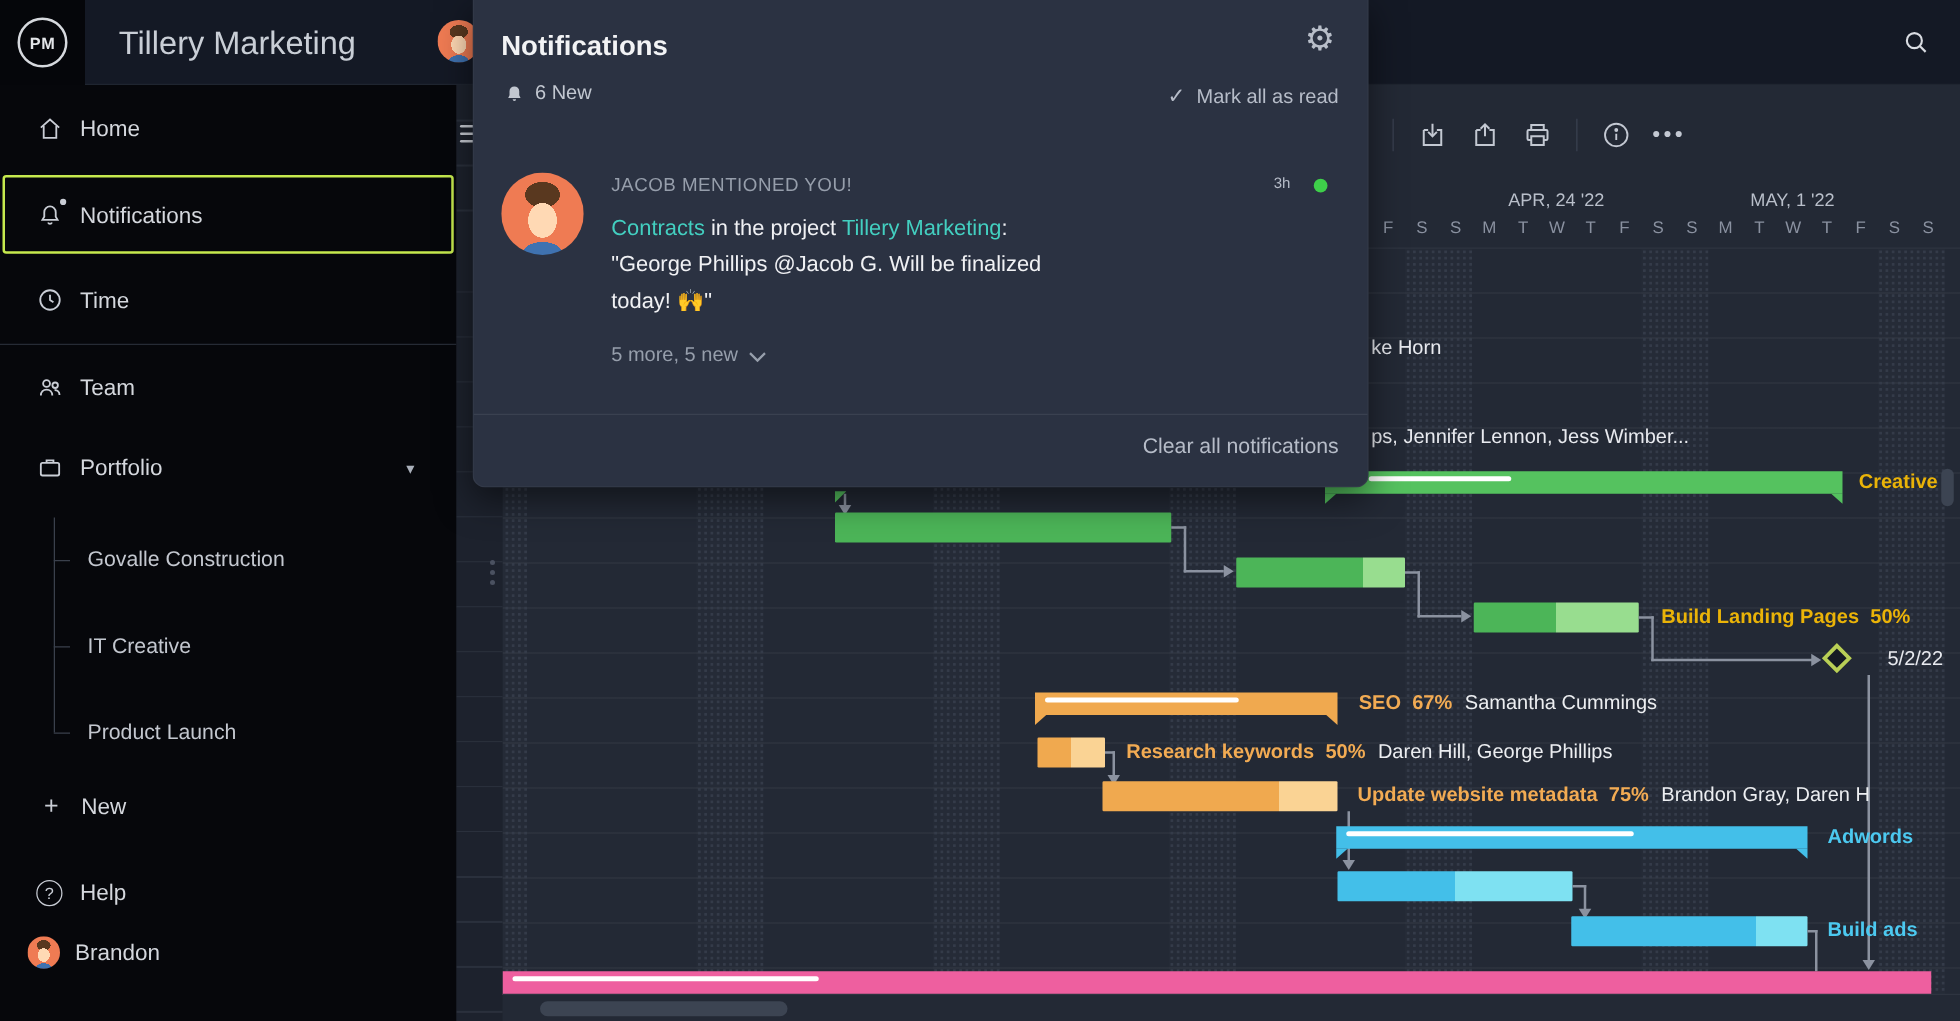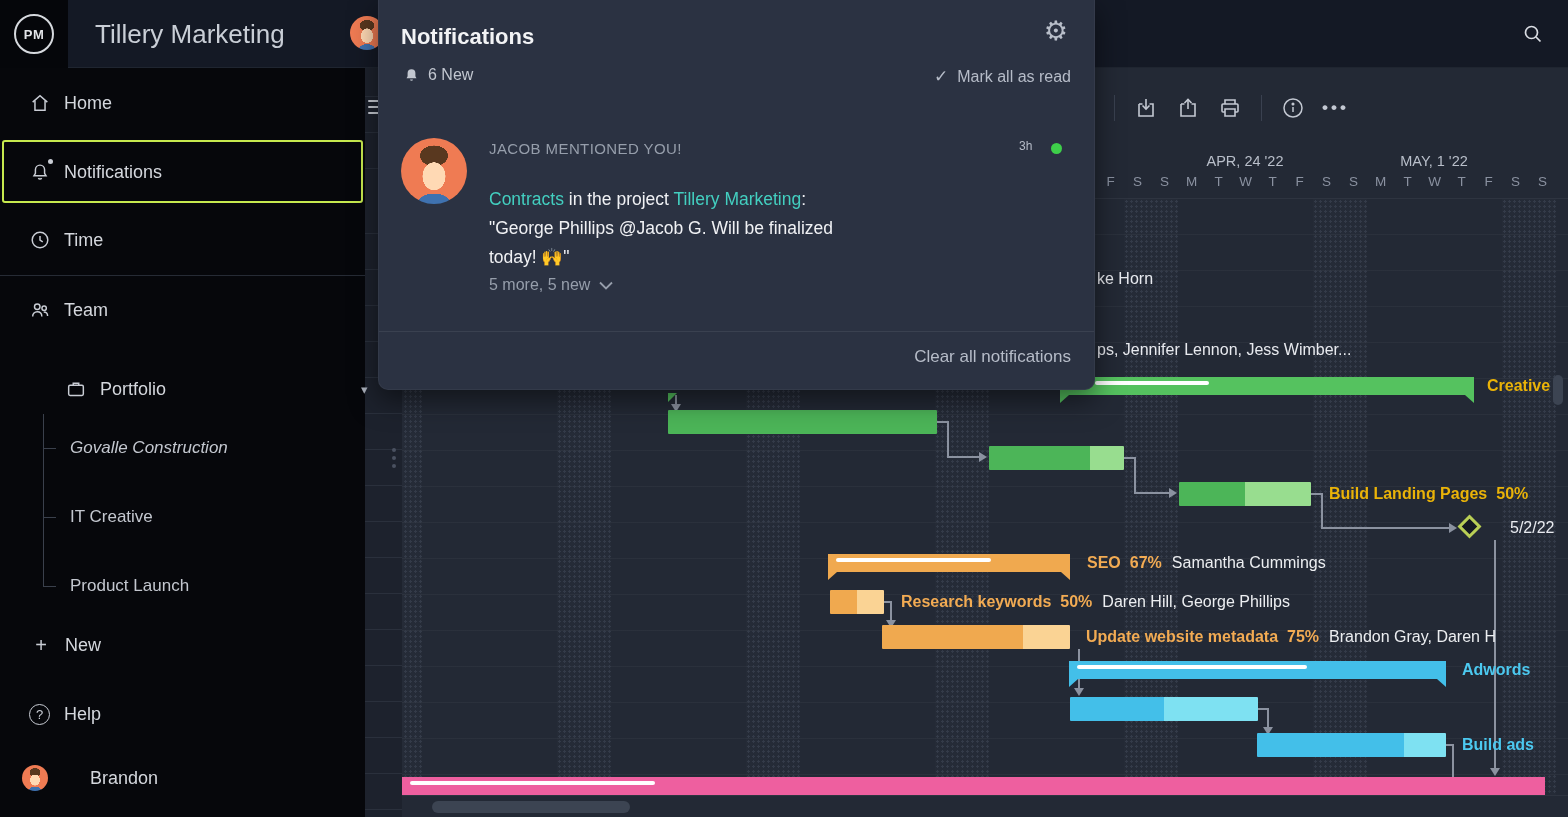--- a/index.html
+++ b/index.html
@@ -97,21 +97,21 @@
   #new-row svg { margin-right:8px;}
   #mark-read { position:absolute; right:23px; top:66px; color:#b6bcc8; font-size:16px; cursor:pointer;}
   #mark-read .chk { margin-right:9px; font-size:17px;}
   #notif-avatar { left:22px; top:138px; width:66px; height:66px;
     background: radial-gradient(ellipse 26px 15px at 50% 98%, #3f72b0 60%, transparent 61%),
                 radial-gradient(ellipse 19px 23px at 50% 58%, #ffd9b4 60%, transparent 61%),
                 radial-gradient(ellipse 23px 17px at 50% 27%, #59381f 60%, transparent 61%), #ef7b53;}
   #notif-head { position:absolute; left:110px; top:140px; font-size:15px; color:#969eab; letter-spacing:.4px;}
   #notif-time { position:absolute; left:640px; top:139px; font-size:12px; color:#b6bcc8;}
   #unread-dot { position:absolute; left:672px; top:143px; width:11px; height:11px; border-radius:50%; background:#3ecf4a;}
-  .ntext { position:absolute; left:110px; font-size:17.5px; color:#f0f1f4;margin-top:17px;}
+  .ntext { position:absolute; left:110px; font-size:17.5px; color:#f0f1f4;}
   .tlink { color:#43cfc0; cursor:pointer;}
   #more-row { position:absolute; left:110px; top:276px; font-size:16px; color:#969eab; cursor:pointer; display:flex; align-items:center;}
   #more-row svg { margin-left:9px;}
   #panel-footer { position:absolute; left:0; top:331px; width:100%; height:59px; border-top:1px solid #3a4150;}
   #clear-all { position:absolute; right:23px; top:15px; font-size:17px; color:#b6bcc8; cursor:pointer;}
 </style>
 </head>
 <body>
 
 <div id="topbar">
@@ -163,52 +163,52 @@
     <span class="ic">
         <svg width="22" height="22" viewBox="0 0 24 24" fill="none" stroke="currentColor" stroke-width="1.6">
           <circle cx="9" cy="8.5" r="3"></circle>
           <path d="M4 19c0-3.2 2.2-5.2 5-5.2s5 2 5 5.2"></path>
           <circle cx="16.5" cy="10" r="2.4"></circle>
           <path d="M16 14.2c2.6 0 4.3 1.8 4.3 4.3"></path>
         </svg>
       </span>
     <span>Team</span>
   </div>
-  <div class="side-item" style="top:303px;margin-left:36px;">
+  <div class="side-item" style="top:288px;">
     <span class="ic">
         <svg width="22" height="22" viewBox="0 0 24 24" fill="none" stroke="currentColor" stroke-width="1.6">
           <rect x="4" y="8" width="16" height="11" rx="1.5"></rect>
           <path d="M9 8V5.8h6V8"></path>
         </svg>
       </span>
     <span>Portfolio</span>
     <span class="caret">▾</span>
   </div>
   <div class="tree-v"></div>
   <div class="tree-t" style="top:380px;"></div>
   <div class="tree-t" style="top:449px;"></div>
   <div class="tree-t" style="top:518px;"></div>
-  <div class="sub-item" style="top:365px;font-style:italic;">
+  <div class="sub-item" style="top:365px;">
       <span>Govalle Construction</span>
     </div>
   <div class="sub-item" style="top:434px;">
       <span>IT Creative</span>
     </div>
   <div class="sub-item" style="top:503px;">
       <span>Product Launch</span>
     </div>
   <div class="side-item" style="top:559px;">
     <span class="plus-g">+</span>
     <span>New</span>
   </div>
   <div class="side-item" style="top:628px;">
     <span class="q-circle">?</span>
     <span>Help</span>
   </div>
-  <div class="side-item" style="top:692px;gap:30px;">
+  <div class="side-item" style="top:676px;">
     <span id="side-avatar"></span>
     <span>Brandon</span>
   </div>
 </div>
 
 <div id="main">
   <div id="sliver"></div>
   <div id="hamburger">
       <div></div>
       <div></div>

